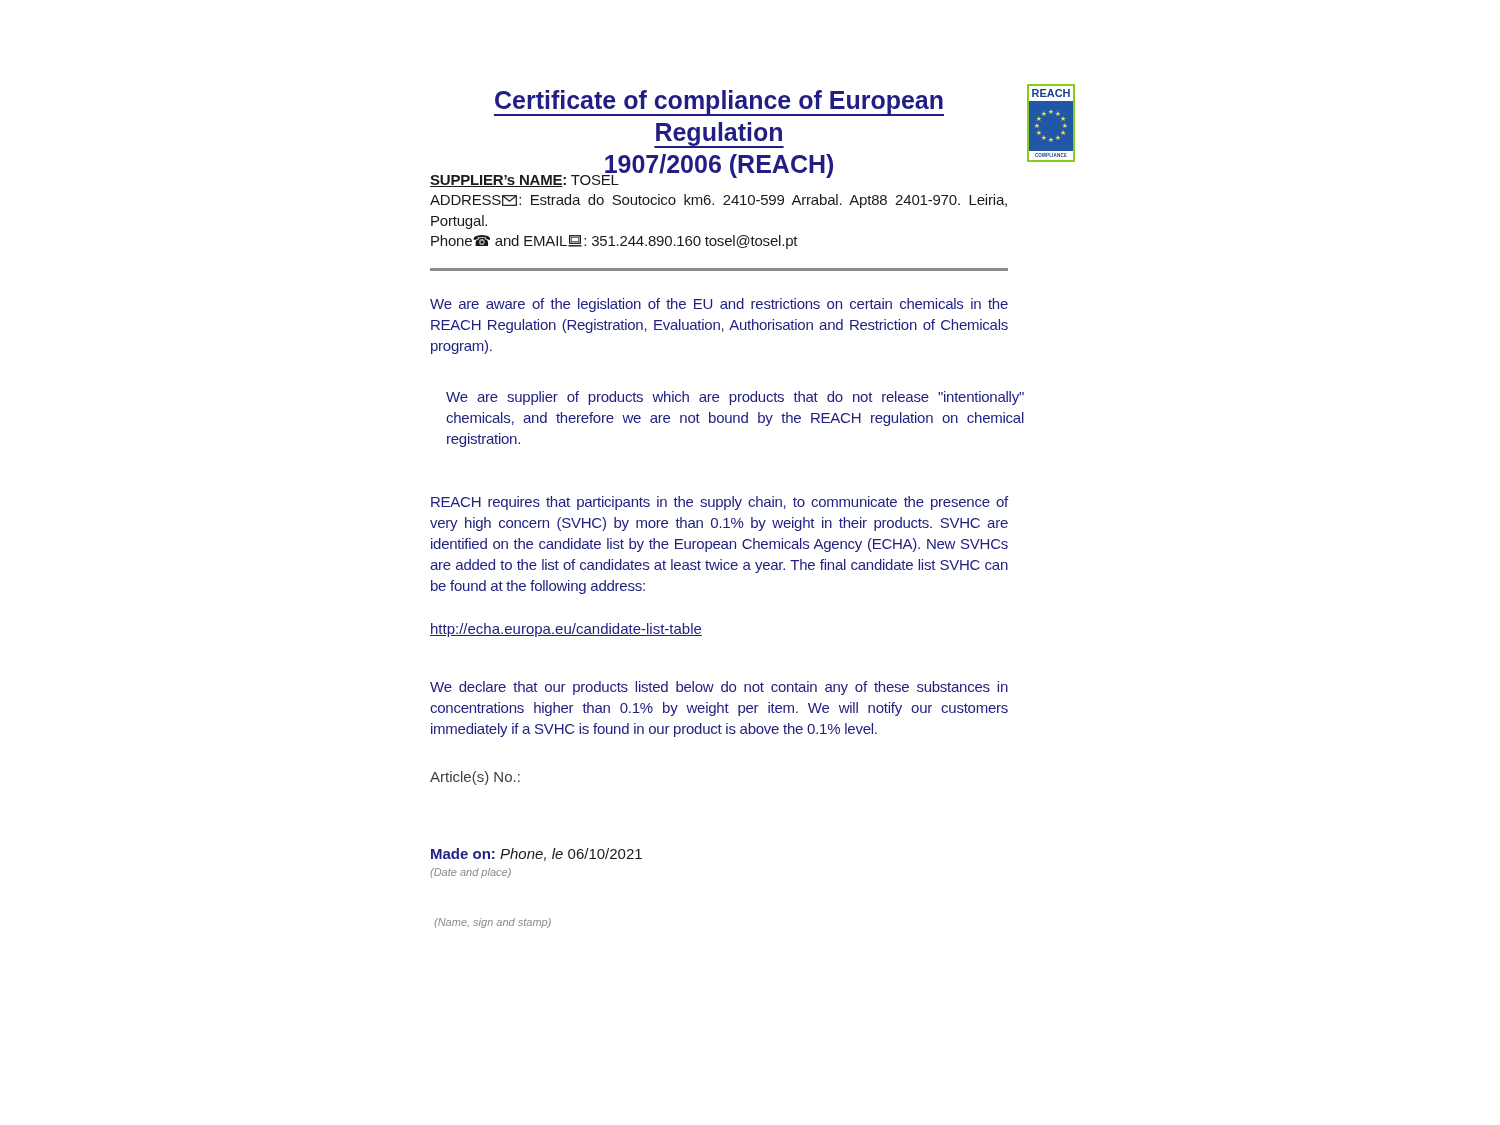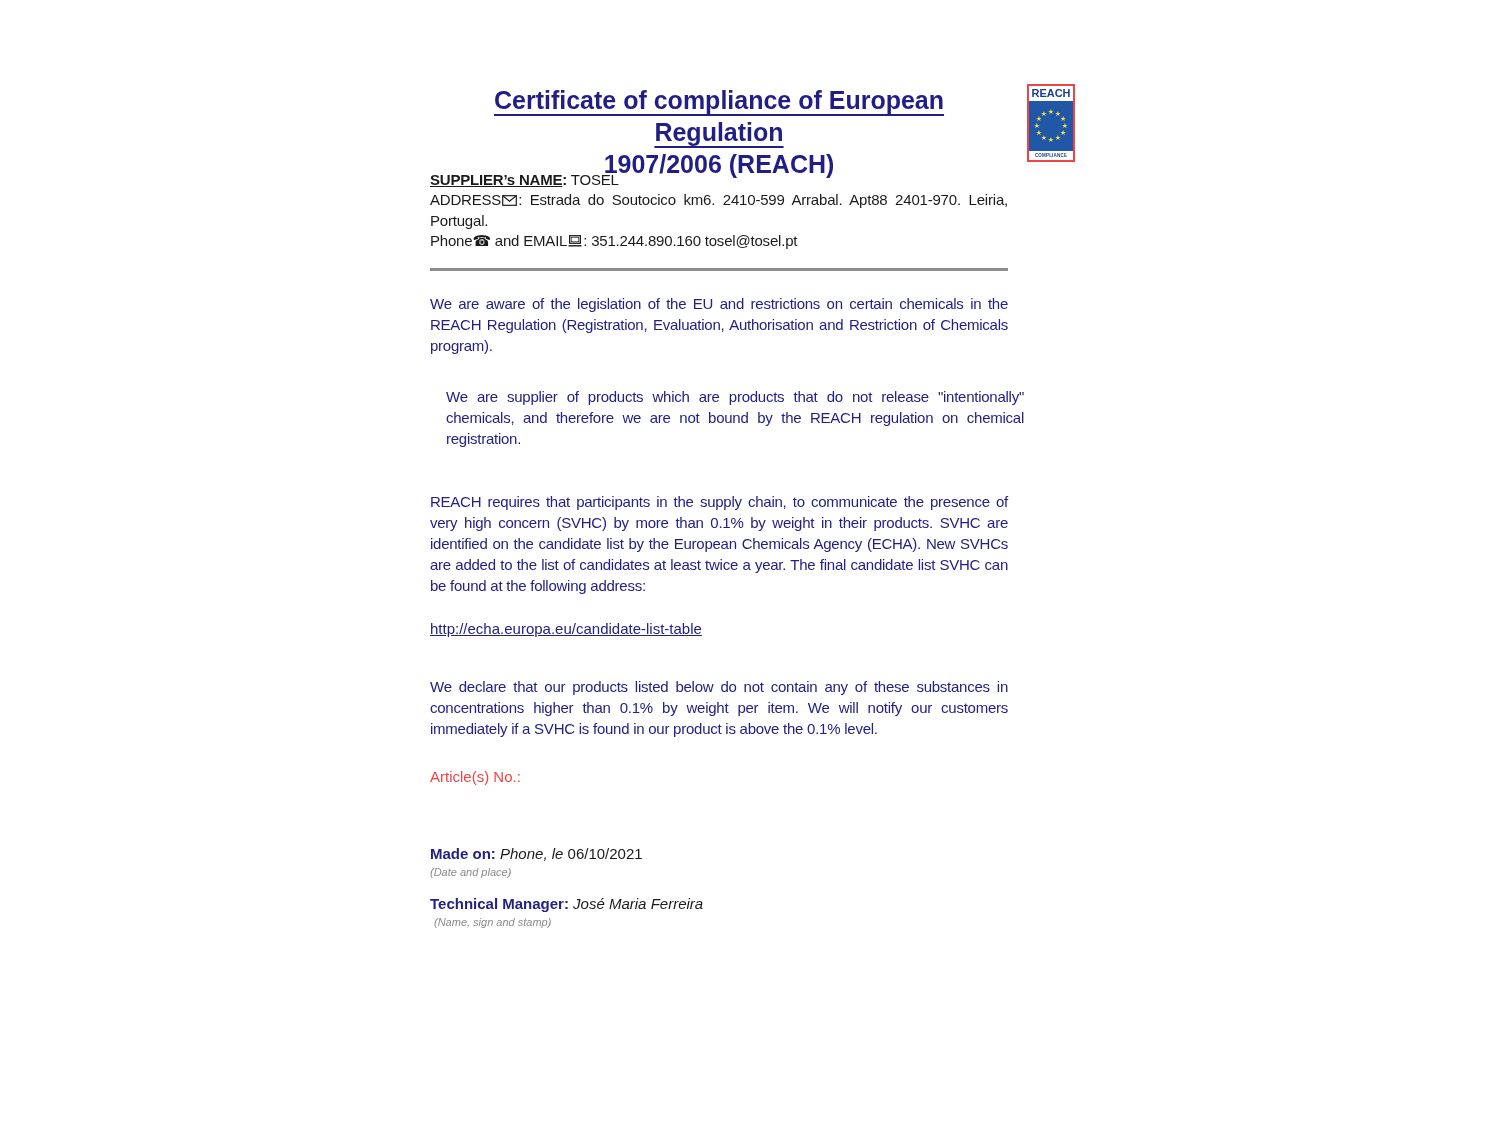--- a/index.html
+++ b/index.html
@@ -5,21 +5,21 @@
   html,body{margin:0;padding:0;background:#ffffff;}
   .page{position:relative;width:1500px;height:1039px;background:#ffffff;overflow:hidden;
         font-family:"Liberation Sans","DejaVu Sans",sans-serif;color:#232283;}
   .col{position:absolute;left:430px;width:578px;}
 
   
   .title{top:84px;text-align:center;font-weight:bold;font-size:25px;line-height:32px;color:#211e86;}
   .title .u{text-decoration:underline;text-decoration-thickness:2px;text-underline-offset:5px;}
 
   
-  .logo{position:absolute;left:1027px;top:84px;width:44px;border:2px solid #ef4444;background:#8b5cf6;
+  .logo{position:absolute;left:1027px;top:84px;width:44px;border:2px solid #84cc16;background:#8b5cf6;
         display:flex;flex-direction:column;}
   .logo-head{background:#fff;color:#1b3f8f;font-weight:bold;font-size:11px;text-align:center;
              line-height:15px;border-bottom:2px solid #2057a7;letter-spacing:0px;}
   .logo-stars{position:relative;height:46px;background:#2057a7;}
   .stars-ring{position:absolute;left:50%;top:50%;width:0;height:0;}
   .star{position:absolute;left:-4px;top:-4px;width:8px;height:8px;font-size:7px;line-height:8px;
         color:#f0df4a;text-align:center;}
   .logo-foot{background:#fff;color:#1b3f8f;font-weight:bold;font-size:4.5px;text-align:center;
              line-height:9px;border-top:2px solid #2057a7;letter-spacing:0.2px;}
 
@@ -29,21 +29,21 @@
   .supplier .b{font-weight:bold;}
   .icon-svg{display:inline-block;vertical-align:-1px;margin:0 1px;}
 
   .divider{position:absolute;left:430px;top:268px;width:578px;height:3px;background:#8c8c8c;}
 
   
   .para{text-align:justify;font-size:15px;line-height:21px;letter-spacing:-0.25px;color:#232283;}
   .p1{top:293px;} .p2{top:386px;margin-left:16px;} .p3{top:491px;} .p4{top:676px;}
   .linkline{top:620px;text-align:left;font-size:15px;}
   .linkline a{color:#232283;text-decoration:underline;}
-  .articles{top:768px;font-size:15px;color:#ef4444;}
+  .articles{top:768px;font-size:15px;color:#404040;}
 
   
   .madeon{top:845px;font-size:15px;color:#1b1b1b;}
   .techmgr{top:895px;font-size:15px;color:#1b1b1b;}
   .navy-b{color:#232283;font-weight:bold;}
   .ital{font-style:italic;}
   .caption{font-size:11px;font-style:italic;color:#8a8a8a;}
   .cap1{top:866px;} .cap2{top:916px;left:434px;}
 
   .signature{position:absolute;left:436px;top:946px;width:120px;height:102px;}
@@ -104,17 +104,16 @@
   <div class="col linkline">
     <a href="#">http://echa.europa.eu/candidate-list-table</a>
   </div>
 
   <div class="col para p4">We declare that our products listed below do not contain any of these substances in concentrations higher than 0.1% by weight per item. We will notify our customers immediately if a SVHC is found in our product is above the 0.1% level.</div>
   <div class="col articles">Article(s) No.:</div>
 
   <div class="col madeon"><span class="navy-b">Made on:</span><span class="ital"> Phone, le </span><span>06/10/2021</span></div>
   <div class="col caption cap1">(Date and place)</div>
 
-  <div class="col techmgr"><span class="navy-b">Technical Manager:</span><span class="ital"> José Maria Ferreira</span></div>
   <div class="col caption cap2">(Name, sign and stamp)</div>
 
 
 </div>
 
 </body></html>

